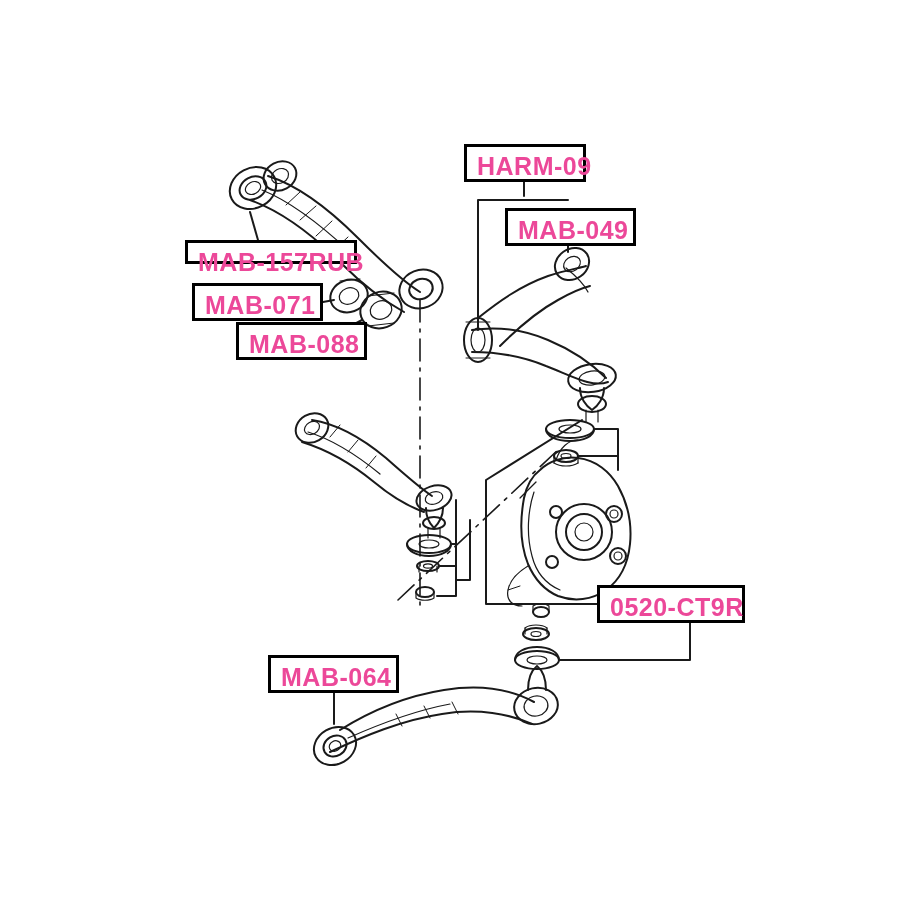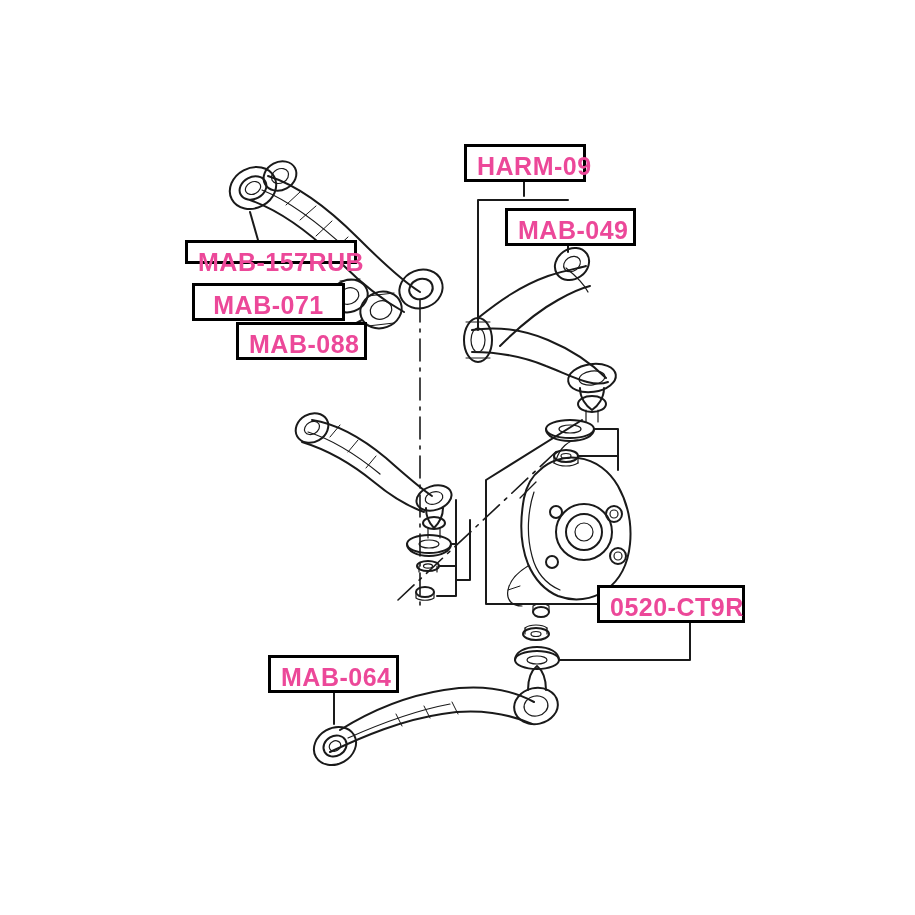--- a/index.html
+++ b/index.html
@@ -227,21 +227,21 @@
   </div>
 
   <div class="callout" style="left:505px; top:208px; width:131px; height:38px;">
     <span>MAB-049</span>
   </div>
 
   <div class="callout" style="left:185px; top:240px; width:172px; height:24px;">
     <span>MAB-157RUB</span>
   </div>
 
-  <div class="callout" style="left:192px; top:283px; width:153px; height:38px;">
+  <div class="callout" style="left:192px; top:283px; width:131px; height:38px;">
     <span>MAB-071</span>
   </div>
 
   <div class="callout" style="left:192px; top:322px; width:131px; height:38px;margin-left:44px;">
     <span>MAB-088</span>
   </div>
 
   <div class="callout" style="left:597px; top:585px; width:148px; height:38px;">
     <span>0520-CT9R</span>
   </div>

